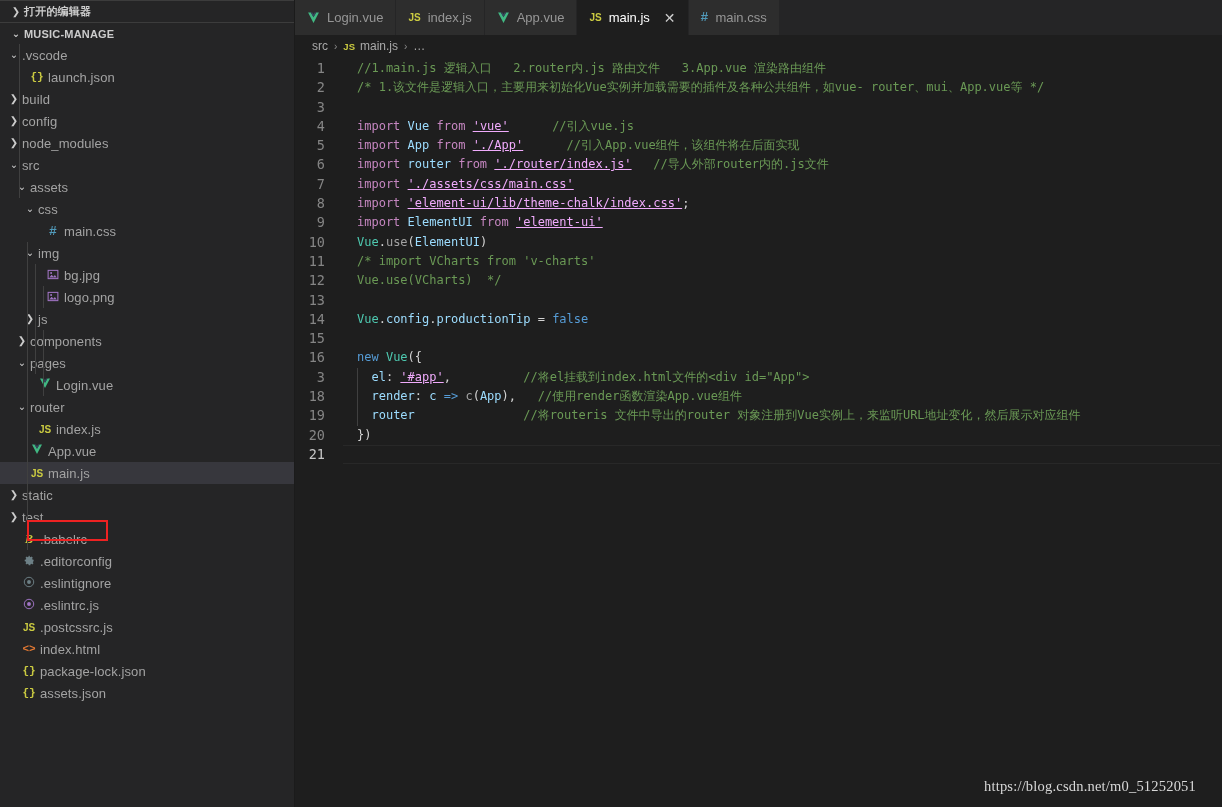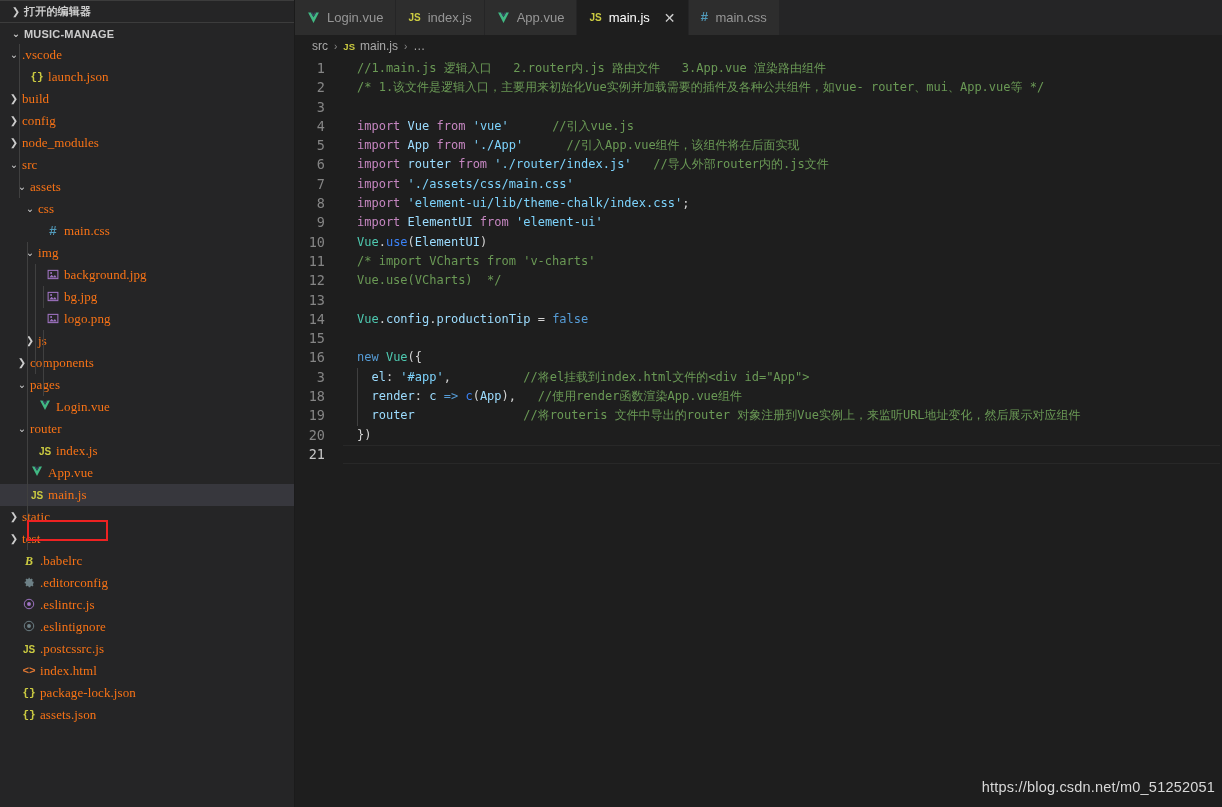--- a/index.html
+++ b/index.html
@@ -90,21 +90,21 @@
     top: -1px;
   }
   .icon-cell {
     width: 18px;
     min-width: 18px;
     text-align: center;
     font-size: 11px;
     display: inline-block;
     margin-right: 2px;
   }
-  .label { font-size: 13px; color: #f97316; letter-spacing: 0.1px; font-family: Liberation Serif, serif; }
+  .label { font-size: 13px; color: #a3a3a3; letter-spacing: 0.1px; }
 
   .ic-json { color: #cbcb41; font-weight: bold; font-size: 11px; font-family: "Liberation Mono", monospace;}
   .ic-js   { color: #cbcb41; font-weight: bold; font-size: 10px; font-family: "Liberation Sans", sans-serif;}
   .ic-css  { color: #519aba; font-weight: bold; font-size: 13px; font-family: "Liberation Mono", monospace;}
   .ic-vue  { color: #41b883; font-size: 12px; }
   .ic-img  { color: #a074c4; font-size: 11px; }
   .ic-babel{ color: #cbcb41; font-weight: bold; font-style: italic; font-size: 12px; font-family: "Liberation Serif", serif;}
   .ic-gear { color: #6d8086; font-size: 11px; }
   .ic-eslint1 { color: #6d8086; font-size: 12px; }
   .ic-eslint2 { color: #a074c4; font-size: 12px; }
@@ -225,38 +225,38 @@
     border-top: 1px solid #282828;
     border-bottom: 1px solid #282828;
     margin-left: -14px;
     padding-left: 14px;
     margin-right: 2px;
   }
   .c-com  { color: #6a9955; }
   .c-key  { color: #c586c0; }
   .c-key2 { color: #569cd6; }
   .c-var  { color: #9cdcfe; }
-  .c-str  { color: #7dd3fc; }
-  .c-fn   { color: #3b82f6; }
+  .c-str  { color: #f0abfc; text-decoration: underline; }
+  .c-fn   { color: #a3a3a3; }
   .c-cls  { color: #4ec9b0; }
   .c-pln  { color: #d4d4d4; }
 
   .code-indent-guide {
     position: absolute;
     width: 1px;
     background: #404040;
   }
 
   .watermark {
     position: absolute;
-    right: 7px;
+    right: 26px;
     bottom: 12px;
     color: #d8d8d8;
     font-size: 14.5px;
-    font-family: Liberation Sans, sans-serif;
+    font-family: Liberation Serif, serif;
     letter-spacing: .2px;
     z-index: 30;
     pointer-events: none;
   }
 
   .sidebar-edge {
     position: absolute;
     right: 0; top: 0; bottom: 0;
     width: 1px;
     background: #1b1b1b;
@@ -341,40 +341,30 @@
           <span class="label">img</span>
         </div>
         <div class="row">
           <span style="display: inline-block; width: 32px; flex: 0 0 auto;"></span>
           <span class="twisty-cell"></span>
           <span class="icon-cell ic-img"><svg width="12" height="11" viewBox="0 0 16 14">
               <rect x="1.5" y="1.5" width="13" height="11" fill="none" stroke="#a074c4" stroke-width="1.4"></rect>
               <circle cx="5.5" cy="5" r="1.3" fill="#a074c4"></circle>
               <path d="M3 11l3.2-3.6L8.5 10l2-2.2L13 11z" fill="#a074c4"></path>
             </svg></span>
-          <span class="label">background.jpg</span>
+          <span class="label">bg.jpg</span>
         </div>
         <div class="row">
           <span style="display: inline-block; width: 32px; flex: 0 0 auto;"></span>
           <span class="twisty-cell"></span>
           <span class="icon-cell ic-img"><svg width="12" height="11" viewBox="0 0 16 14">
               <rect x="1.5" y="1.5" width="13" height="11" fill="none" stroke="#a074c4" stroke-width="1.4"></rect>
               <circle cx="5.5" cy="5" r="1.3" fill="#a074c4"></circle>
               <path d="M3 11l3.2-3.6L8.5 10l2-2.2L13 11z" fill="#a074c4"></path>
             </svg></span>
-          <span class="label">bg.jpg</span>
-        </div>
-        <div class="row">
-          <span style="display: inline-block; width: 32px; flex: 0 0 auto;"></span>
-          <span class="twisty-cell"></span>
-          <span class="icon-cell ic-img"><svg width="12" height="11" viewBox="0 0 16 14">
-              <rect x="1.5" y="1.5" width="13" height="11" fill="none" stroke="#a074c4" stroke-width="1.4"></rect>
-              <circle cx="5.5" cy="5" r="1.3" fill="#a074c4"></circle>
-              <path d="M3 11l3.2-3.6L8.5 10l2-2.2L13 11z" fill="#a074c4"></path>
-            </svg></span>
           <span class="label">logo.png</span>
         </div>
         <div class="row">
           <span style="display: inline-block; width: 24px; flex: 0 0 auto;"></span>
           <span class="twisty-cell">❯</span>
           <span class="icon-cell" style="width: 0px; min-width: 0px;"></span>
           <span class="label">js</span>
         </div>
         <div class="row">
           <span style="display: inline-block; width: 16px; flex: 0 0 auto;"></span>
@@ -447,34 +437,34 @@
           <span class="twisty-cell"></span>
           <span class="icon-cell ic-gear"><svg width="11" height="11" viewBox="0 0 16 16">
               <path fill="#6d8086" d="M8 5.3a2.7 2.7 0 100 5.4 2.7 2.7 0 000-5.4zm0 4a1.3 1.3 0 110-2.6 1.3 1.3 0 010 2.6z"></path>
               <path fill="#6d8086" d="M14 9.2V6.8l-1.7-.3a4.6 4.6 0 00-.5-1.2l1-1.4-1.7-1.7-1.4 1a4.6 4.6 0 00-1.2-.5L8.2 1H6.8l-.3 1.7a4.6 4.6 0 00-1.2.5l-1.4-1-1.7 1.7 1 1.4a4.6 4.6 0 00-.5 1.2L1 6.8v2.4l1.7.3c.1.4.3.8.5 1.2l-1 1.4 1.7 1.7 1.4-1c.4.2.8.4 1.2.5l.3 1.7h2.4l.3-1.7c.4-.1.8-.3 1.2-.5l1.4 1 1.7-1.7-1-1.4c.2-.4.4-.8.5-1.2L14 9.2z"></path>
             </svg></span>
           <span class="label">.editorconfig</span>
         </div>
         <div class="row">
           <span style="display: inline-block; width: 8px; flex: 0 0 auto;"></span>
           <span class="twisty-cell"></span>
+          <span class="icon-cell ic-eslint1"><svg width="12" height="12" viewBox="0 0 16 16">
+              <circle cx="8" cy="8" r="6.3" fill="none" stroke="#6d8086" stroke-width="1.3"></circle>
+              <circle cx="8" cy="8" r="2.6" fill="#6d8086"></circle>
+            </svg></span>
+          <span class="label">.eslintignore</span>
+        </div>
+        <div class="row">
+          <span style="display: inline-block; width: 8px; flex: 0 0 auto;"></span>
+          <span class="twisty-cell"></span>
           <span class="icon-cell ic-eslint2"><svg width="12" height="12" viewBox="0 0 16 16">
               <circle cx="8" cy="8" r="6.3" fill="none" stroke="#a074c4" stroke-width="1.3"></circle>
               <circle cx="8" cy="8" r="2.6" fill="#a074c4"></circle>
             </svg></span>
           <span class="label">.eslintrc.js</span>
-        </div>
-        <div class="row">
-          <span style="display: inline-block; width: 8px; flex: 0 0 auto;"></span>
-          <span class="twisty-cell"></span>
-          <span class="icon-cell ic-eslint1"><svg width="12" height="12" viewBox="0 0 16 16">
-              <circle cx="8" cy="8" r="6.3" fill="none" stroke="#6d8086" stroke-width="1.3"></circle>
-              <circle cx="8" cy="8" r="2.6" fill="#6d8086"></circle>
-            </svg></span>
-          <span class="label">.eslintignore</span>
         </div>
         <div class="row">
           <span style="display: inline-block; width: 8px; flex: 0 0 auto;"></span>
           <span class="twisty-cell"></span>
           <span class="icon-cell ic-js">JS</span>
           <span class="label">.postcssrc.js</span>
         </div>
         <div class="row">
           <span style="display: inline-block; width: 8px; flex: 0 0 auto;"></span>
           <span class="twisty-cell"></span>

